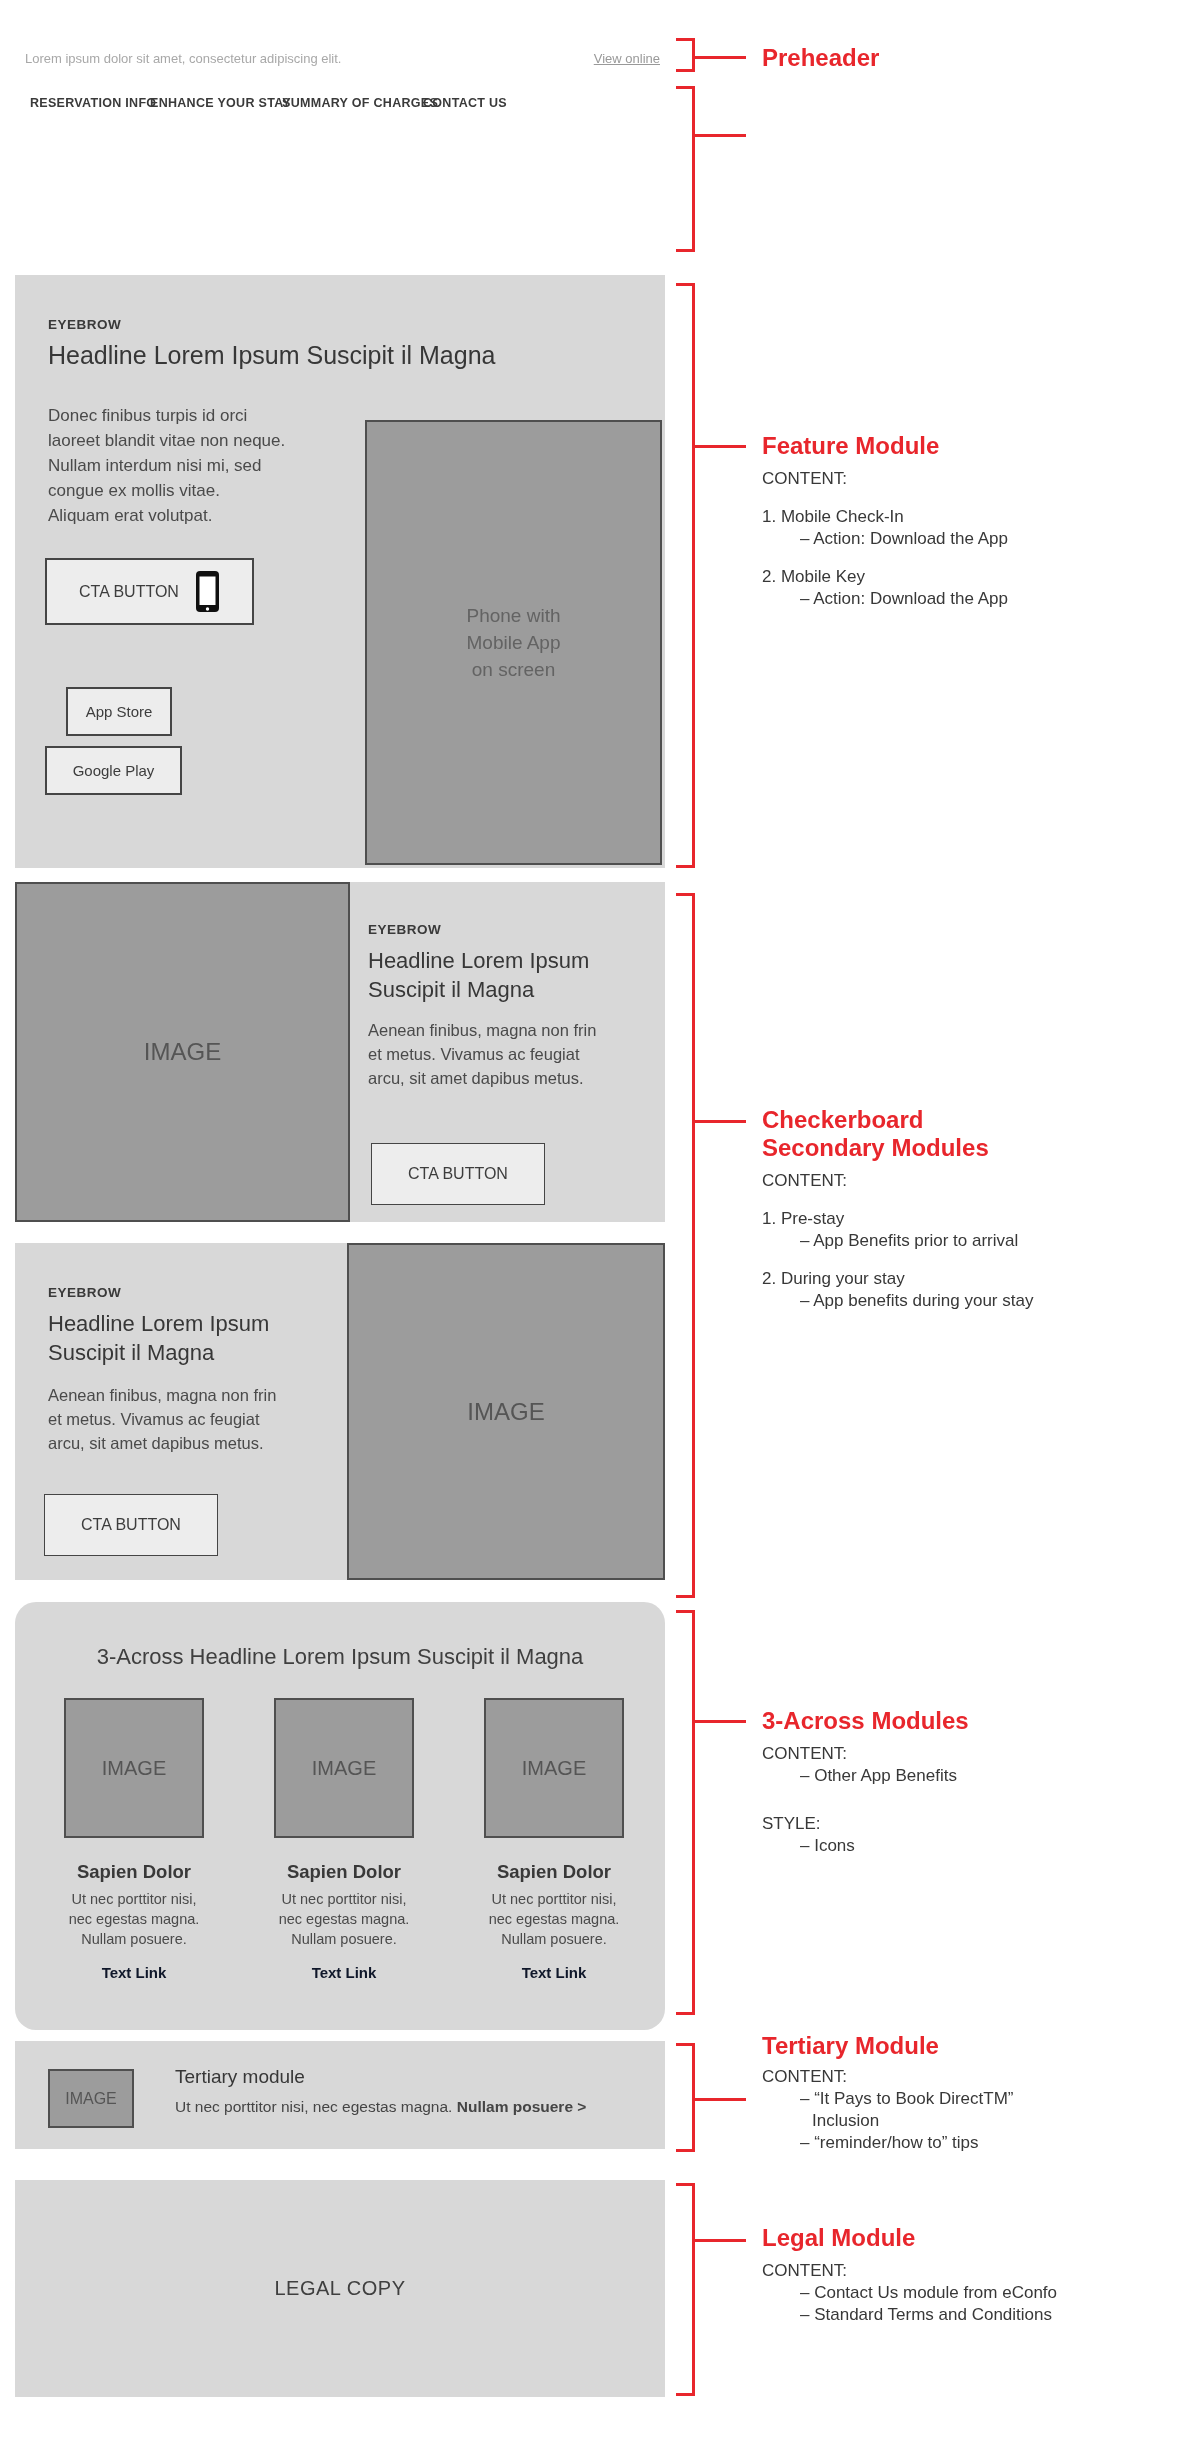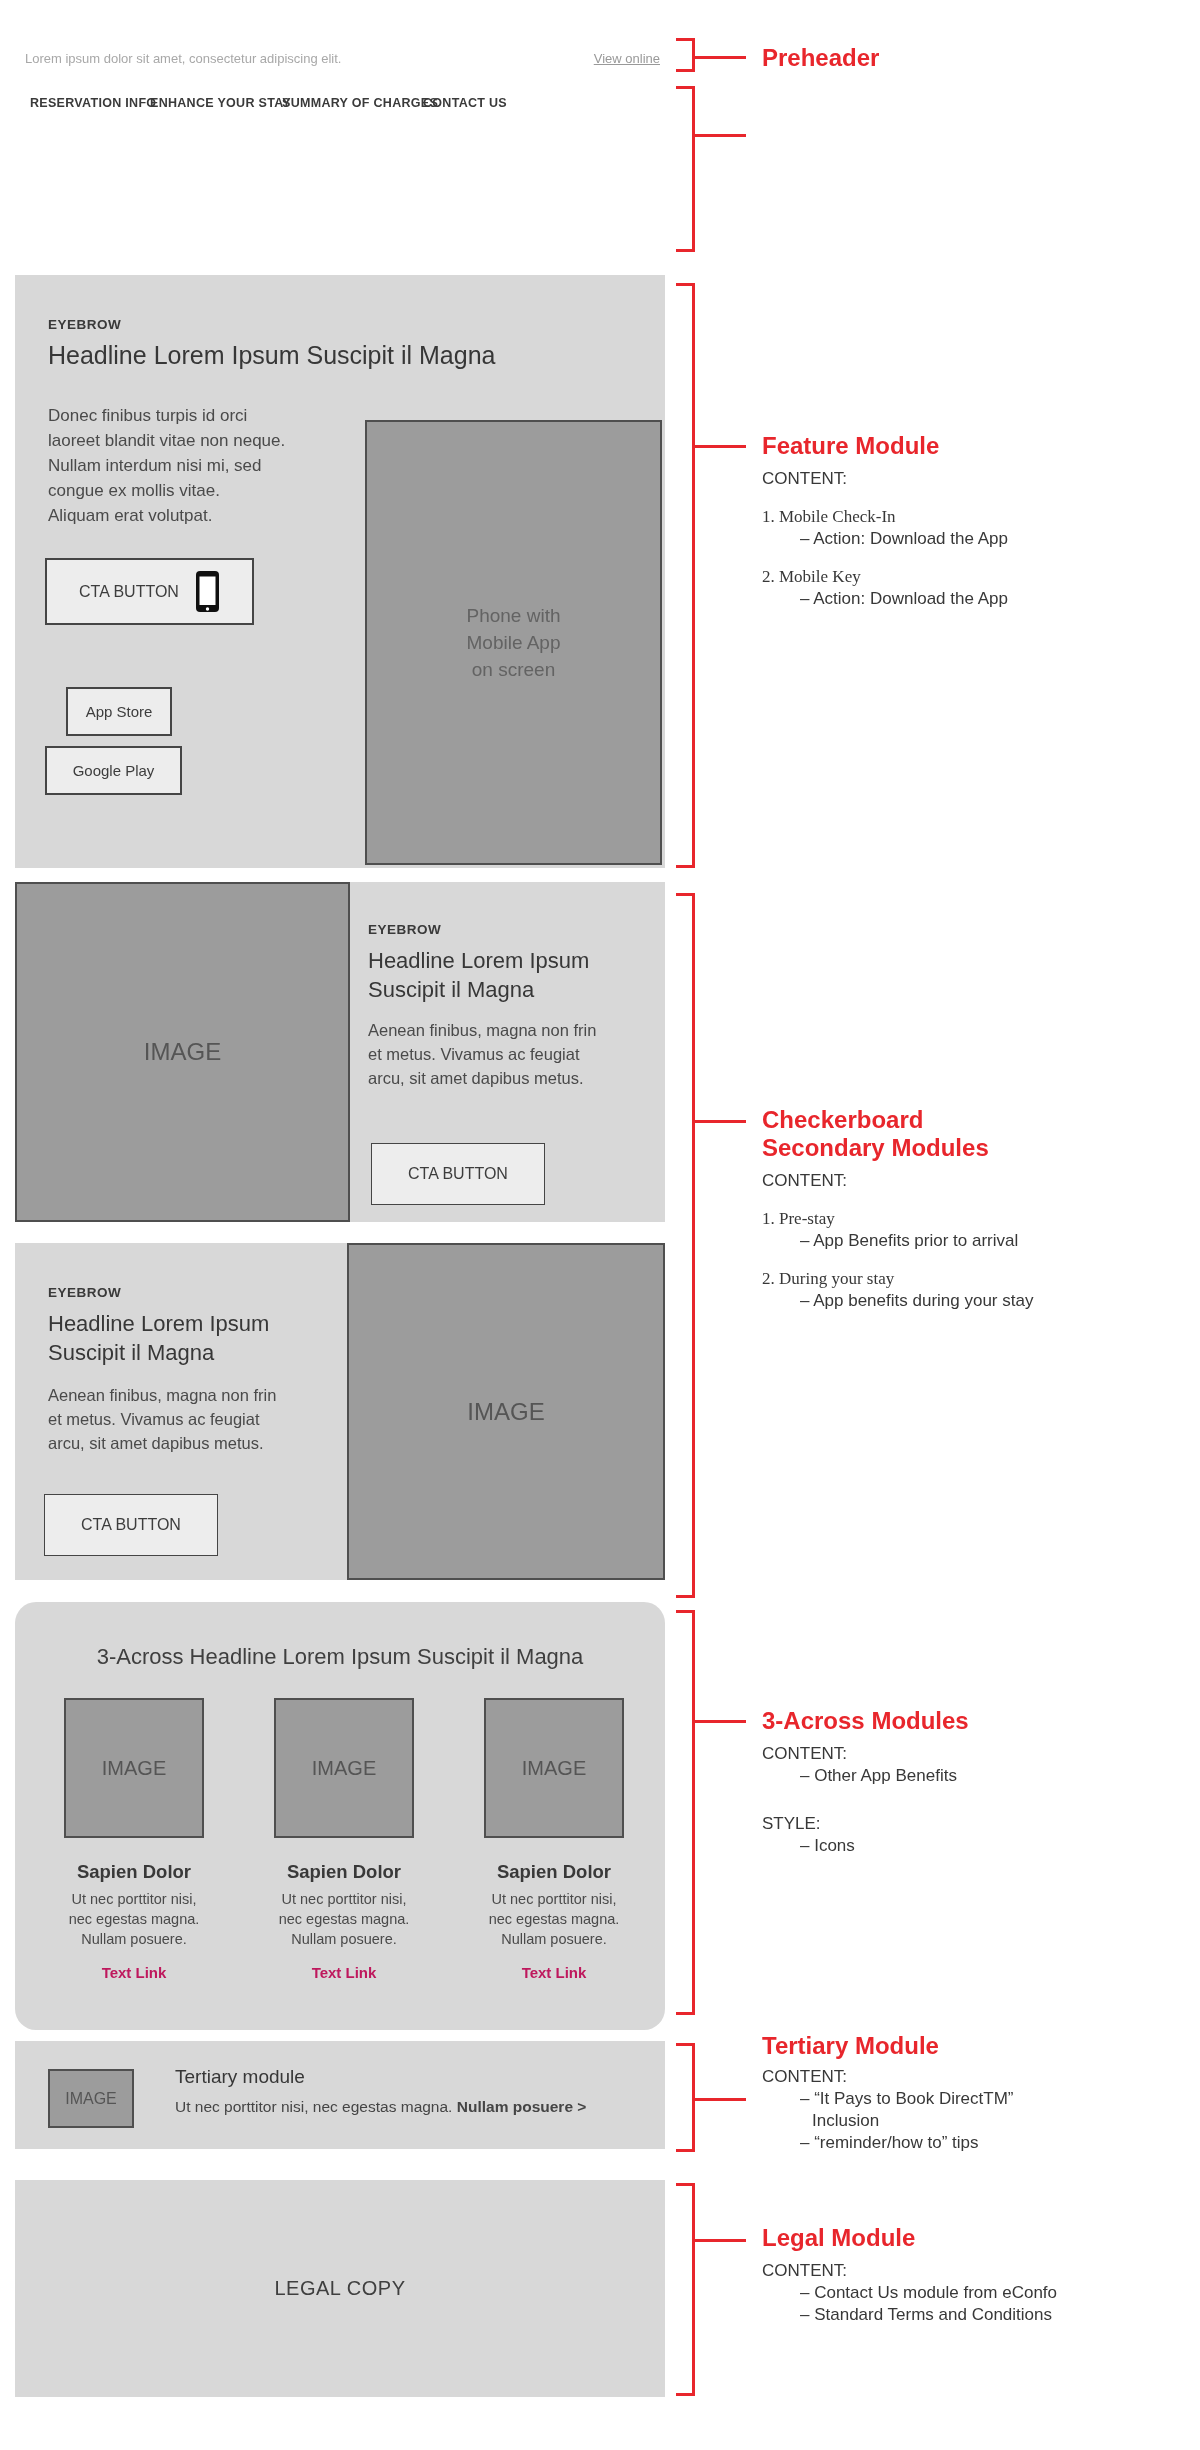--- a/index.html
+++ b/index.html
@@ -58,42 +58,42 @@
   .cb2-body{position:absolute;left:33px;top:140px;}
   .cb2-cta{position:absolute;left:29px;top:251px;width:174px;height:62px;font-size:16px;border-width:1.5px;}
 
   
   .m-three{top:1602px;height:428px;border-radius:21px;}
   .t-headline{position:absolute;left:0;top:42px;width:100%;text-align:center;font-size:22px;color:#3f3f3f;}
   .t-col{position:absolute;top:96px;width:170px;text-align:center;}
   .t-col .img{width:140px;height:140px;margin:0 auto;font-size:20px;}
   .t-title{margin-top:23px;font-size:18.5px;font-weight:600;color:#393939;}
   .t-body{margin-top:6px;font-size:14.5px;line-height:20px;color:#4a4a4a;}
-  .t-link{margin-top:15px;font-size:15px;font-weight:700;color:#be185d;cursor:pointer;}
+  .t-link{margin-top:15px;font-size:15px;font-weight:700;color:#0f172a;cursor:pointer;}
 
   
   .m-tert{top:2041px;height:108px;}
   .tert-img{position:absolute;left:33px;top:28px;width:86px;height:59px;font-size:16px;}
   .tert-title{position:absolute;left:160px;top:25px;font-size:19px;color:#373737;}
   .tert-body{position:absolute;left:160px;top:57px;font-size:15.5px;color:#454545;}
   .tert-link{font-weight:700;cursor:pointer;}
 
   
   .m-legal{top:2180px;height:217px;display:flex;align-items:center;justify-content:center;}
   .legal-copy{font-size:20px;letter-spacing:.5px;color:#3f3f3f;}
 
   
   .bracket{position:absolute;left:676px;width:19px;box-sizing:border-box;
            border-top:3px solid #e8262c;border-right:3px solid #e8262c;border-bottom:3px solid #e8262c;}
   .connector{position:absolute;left:694px;width:52px;height:3px;background:#e8262c;}
   .ann{position:absolute;left:762px;width:430px;}
   .ann-title{font-size:24px;line-height:28px;font-weight:700;color:#e8262c;}
   .ann-body{font-size:17px;line-height:22px;color:#383838;}
   .ann-body .row{min-height:22px;}
-  .gap{margin-top:16px;font-family:Liberation Serif, serif;}
+  .gap{margin-top:16px;}
   .gap-lg{margin-top:26px;}
   .ind{padding-left:38px;}
   .ind2{padding-left:50px;}
 </style>
 </head>
 <body>
 
 <div class="page">
 
   <div class="preheader-text">Lorem ipsum dolor sit amet, consectetur adipiscing elit.</div>

